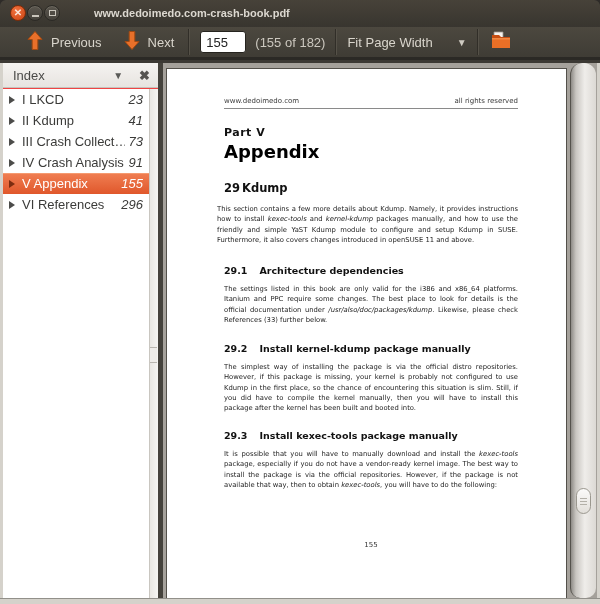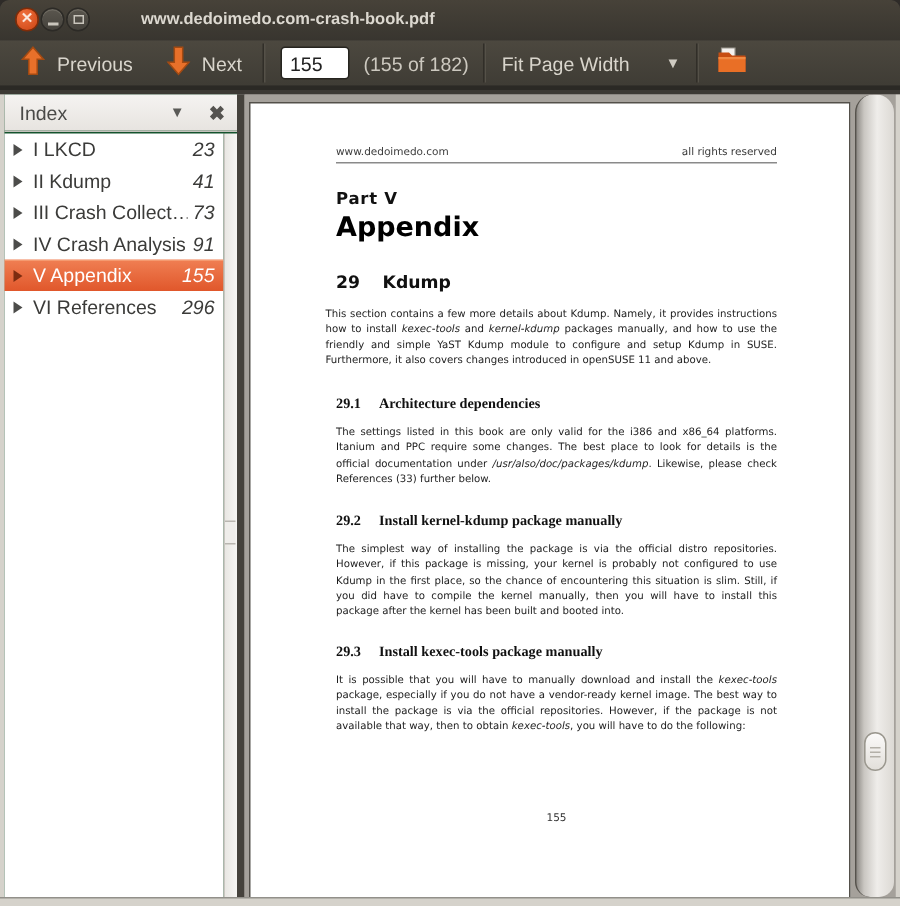--- a/index.html
+++ b/index.html
@@ -23,21 +23,21 @@
   .winbtn.max { left:44px; }
   .glyph-dash { width:7px; height:2px; background:#c9c5bc; margin-top:5px; }
   .glyph-square { width:7px; height:6px; border:1.5px solid #c9c5bc; }
   .title { position:absolute; left:62px; top:0; height:37px; line-height:27px;
            color:#dcd8d0; font-size:11px; font-weight:bold;margin-left:32px; }
 
   
   .toolbar { position:absolute; left:0; top:27px; width:600px; height:33px;
              background:linear-gradient(#4c483f,#3f3c35);
              border-bottom:3px solid #2b2925;
-             display:flex; align-items:center; padding-left:10px; }
+             display:flex; align-items:center; padding-left:23px; }
   .tool-btn { display:flex; align-items:center; gap:8px; color:#d9d5cc; font-size:13px;
               cursor:pointer; padding:2px 4px; }
   .tool-sep { width:0; height:26px; border-left:1px solid #312e28;
               border-right:1px solid #555148; margin:0 10px; }
   .page-input { width:46px; height:22px; border:1px solid #26241f; border-radius:3px;
                 background:#fff; font-size:13px; padding-left:5px; color:#222;
                 font-family:"Liberation Sans", sans-serif; }
   .page-count { color:#ccc8bf; font-size:13px; margin-left:9px; }
   .zoom-select { display:flex; align-items:center; gap:24px; color:#d9d5cc; font-size:13px;
                  cursor:pointer; }
@@ -45,21 +45,21 @@
   .folder-btn { cursor:pointer; display:flex; align-items:center; }
 
   
   .content { position:absolute; left:0; top:63px; width:600px; height:535px;
              display:flex; background:#a5a19b;
              border-left:3px solid #d5d2cb; border-right:3px solid #d5d2cb; }
   .bottom-strip { position:absolute; left:0; bottom:0; width:600px; height:6px;
                   background:#d5d2cb; border-top:1px solid #92908a; }
 
   
-  .sidebar { width:155px; height:100%; background:#14532d; position:relative; flex:none; }
+  .sidebar { width:155px; height:100%; background:#ef4444; position:relative; flex:none; }
   .sidebar-header { height:25px; background:linear-gradient(#f5f3f1,#e7e4e0);
                     border-bottom:1px solid #c6c3bd; display:flex; align-items:center;
                     padding:0 8px 0 10px; }
   .sidebar-header .hdr-label { font-size:13px; color:#4a4a48; flex:1; }
   .hdr-chevron { font-size:10px; color:#5a5a57; margin-right:16px; cursor:pointer; }
   .hdr-close { font-size:13px; font-weight:bold; color:#555350; cursor:pointer; }
   .sidebar-list { position:absolute; left:0; top:26px; right:9px; bottom:0; background:#fff; }
   .side-item { height:21px; display:flex; align-items:center; padding:0 6px 0 6px;
                font-size:13px; color:#3b3b39; cursor:pointer; }
   .side-item .tri { width:0; height:0; border-left:6px solid #4c4c4a;
@@ -89,28 +89,28 @@
           font-family:"DejaVu Sans", sans-serif; }
   .doc-header { position:absolute; left:57px; right:48px; top:28px; display:flex;
                 justify-content:space-between; font-size:7px; color:#3a3a3a;
                 padding-bottom:3px; border-bottom:1px solid #8a8a8a; }
   .part-label { position:absolute; left:57px; top:57px; font-size:11px; font-weight:bold;
                 color:#111; letter-spacing:0.5px; }
   .part-title { position:absolute; left:57px; top:72px; font-size:18px; font-weight:bold;
                 color:#000; }
   .chapter-head { position:absolute; left:57px; top:112px; font-size:11.5px;
                   font-weight:bold; color:#111; }
-  .chapter-head .num { margin-right:15px; }
+  .chapter-head .num { margin-right:2px; }
   .doc-par { font-size:6.8px; line-height:1.52; text-align:justify; color:#1c1c1c; }
   .intro-par { position:absolute; left:50px; right:48px; top:135px; }
   .doc-section { position:absolute; left:57px; right:48px; }
   .doc-section:nth-of-type(1) { top:196px; }
   .doc-section:nth-of-type(2) { top:274px; }
   .doc-section:nth-of-type(3) { top:361px; }
-  .sec-head { font-size:9.5px; font-weight:bold; color:#111; margin-bottom:8px;font-family:Liberation Serif, serif; }
+  .sec-head { font-size:9.5px; font-weight:bold; color:#111; margin-bottom:8px; }
   .sec-head .num { margin-right:12px; }
   .page-num { position:absolute; left:57px; right:48px; top:472px; text-align:center;
               font-size:7px; color:#333; }
 
   
   .v-scrollbar { position:absolute; right:1px; top:0; bottom:0; width:26px;
                  background:linear-gradient(90deg,#8e8b86,#c9c6c1 20%,#efedea 55%,#dcd9d4);
                  border-left:1px solid #55524c; border-radius:12px 12px 10px 10px; }
   .v-thumb { position:absolute; left:5px; top:425px; width:15px; height:26px;
              border-radius:8px; background:linear-gradient(#fbfaf9,#e2dfda);

